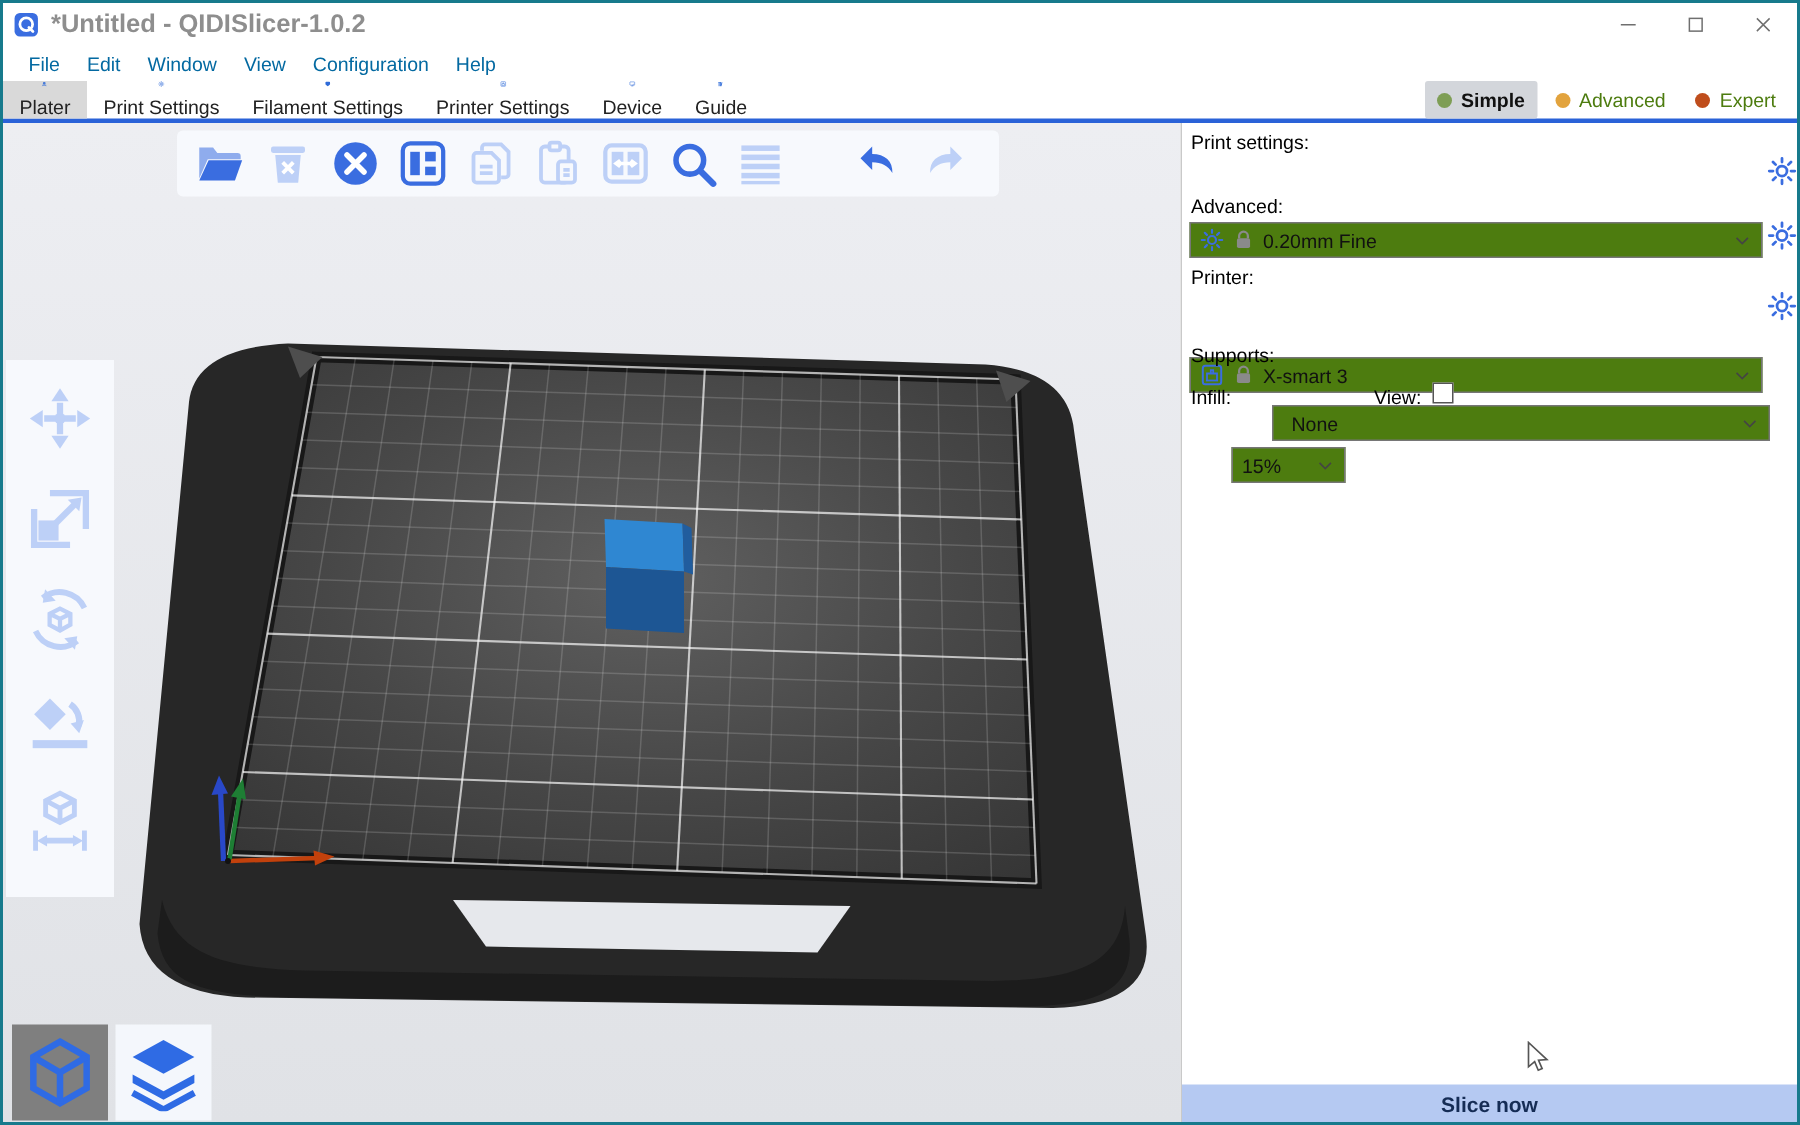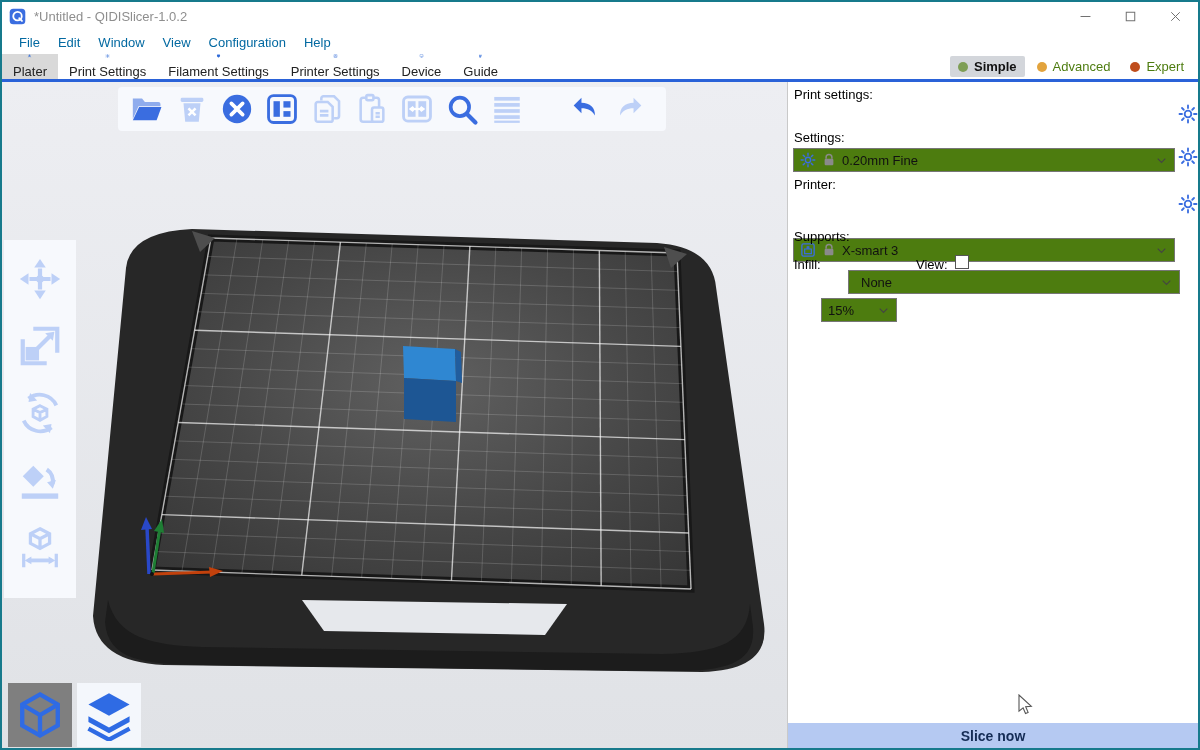--- a/index.html
+++ b/index.html
@@ -2,35 +2,35 @@
 <html><head>
 <meta charset="utf-8">
 <style>
   html,body{margin:0;padding:0;background:#fff;font-family:"Liberation Sans",sans-serif;}
   #app{position:relative;width:1200px;height:750px;border:2px solid #177a8c;box-sizing:border-box;background:#fff;overflow:hidden;}
   svg{display:block}
 
   
   .titlebar{position:absolute;left:0;top:0;width:100%;height:28px;background:#fff;display:flex;align-items:center;}
   .app-logo{width:17px;height:17px;margin-left:7px;}
-  .title-text{margin-left:8px;font-size:13px;color:#8e8e8e;}
+  .title-text{margin-left:8px;font-size:17px;color:#8e8e8e;font-weight:bold;}
   .win-controls{margin-left:auto;display:flex;height:100%;}
   .win-btn{width:45px;height:100%;display:flex;align-items:center;justify-content:center;color:#6f6f6f;background:transparent;border:none;}
   .win-btn svg{width:17px;height:17px;}
 
   
   .menubar{position:absolute;left:0;top:28px;width:100%;height:24px;background:#fff;display:flex;align-items:center;padding-left:8px;box-sizing:border-box;}
   .menu-item{font-size:13px;color:#0369a1;padding:3px 9px;}
 
   
   .tabbar{position:absolute;left:0;top:52px;width:100%;height:28px;background:#fff;border-bottom:3px solid #2a62d8;box-sizing:border-box;display:flex;align-items:stretch;}
   .tab{display:flex;align-items:center;gap:6px;padding:0 11px;font-size:13px;color:#222;flex-direction:column;}
   .tab.active{background:#d9d9d9;}
   .tab svg{width:17px;height:17px;color:#2f6bd8;}
-  .mode-group{margin-left:auto;display:flex;align-items:center;gap:4px;padding-right:6px;}
+  .mode-group{margin-left:auto;display:flex;gap:4px;padding-right:6px;}
   .mode{display:flex;align-items:center;gap:6px;font-size:13px;color:#4d7c0f;padding:3px 8px;border-radius:2px;}
   .mode.active{background:#d3d6db;font-weight:bold;color:#111;}
   .dot{width:10px;height:10px;border-radius:50%;display:inline-block;}
 
   
   .main{position:absolute;left:0;top:80px;width:1196px;height:666px;}
   .viewport{position:absolute;left:0;top:0;width:785px;height:666px;overflow:hidden;}
   .scene{position:absolute;left:0;top:0;}
 
   
@@ -523,21 +523,21 @@
         <svg class="chev">
             <use href="#i-chev"></use>
           </svg>
       </div>
       <button class="gearbtn" style="top:22px">
           <svg>
             <use href="#i-gear"></use>
           </svg>
         </button>
 
-      <span class="rp-label" style="top:48px">Settings:</span>
+      <span class="rp-label" style="top:48px">Advanced:</span>
       <button class="gearbtn" style="top:65px">
           <svg>
             <use href="#i-gear"></use>
           </svg>
         </button>
 
       <span class="rp-label" style="top:95px">Printer:</span>
       <div class="combo" style="left:5px;top:110px;width:382px">
         <svg class="cicon">
             <use href="#i-printer"></use>

